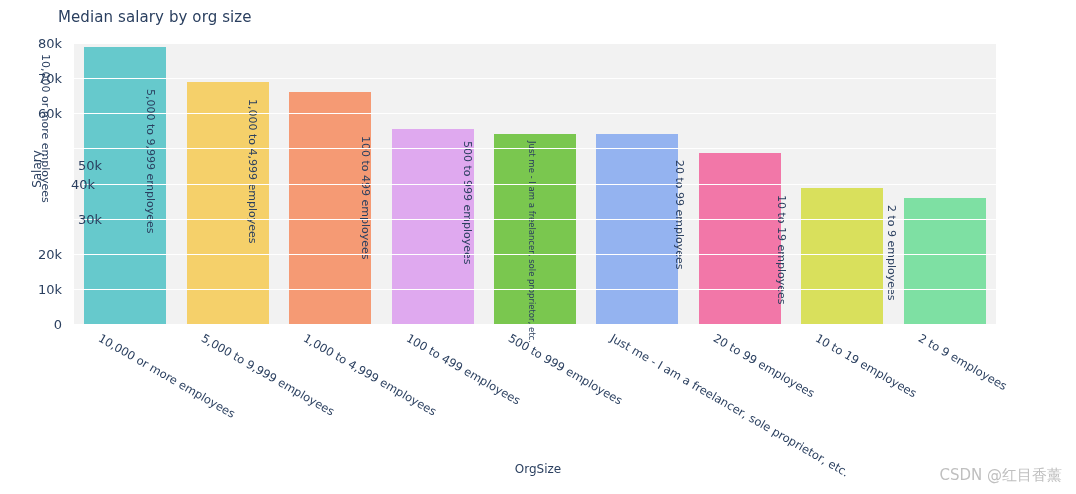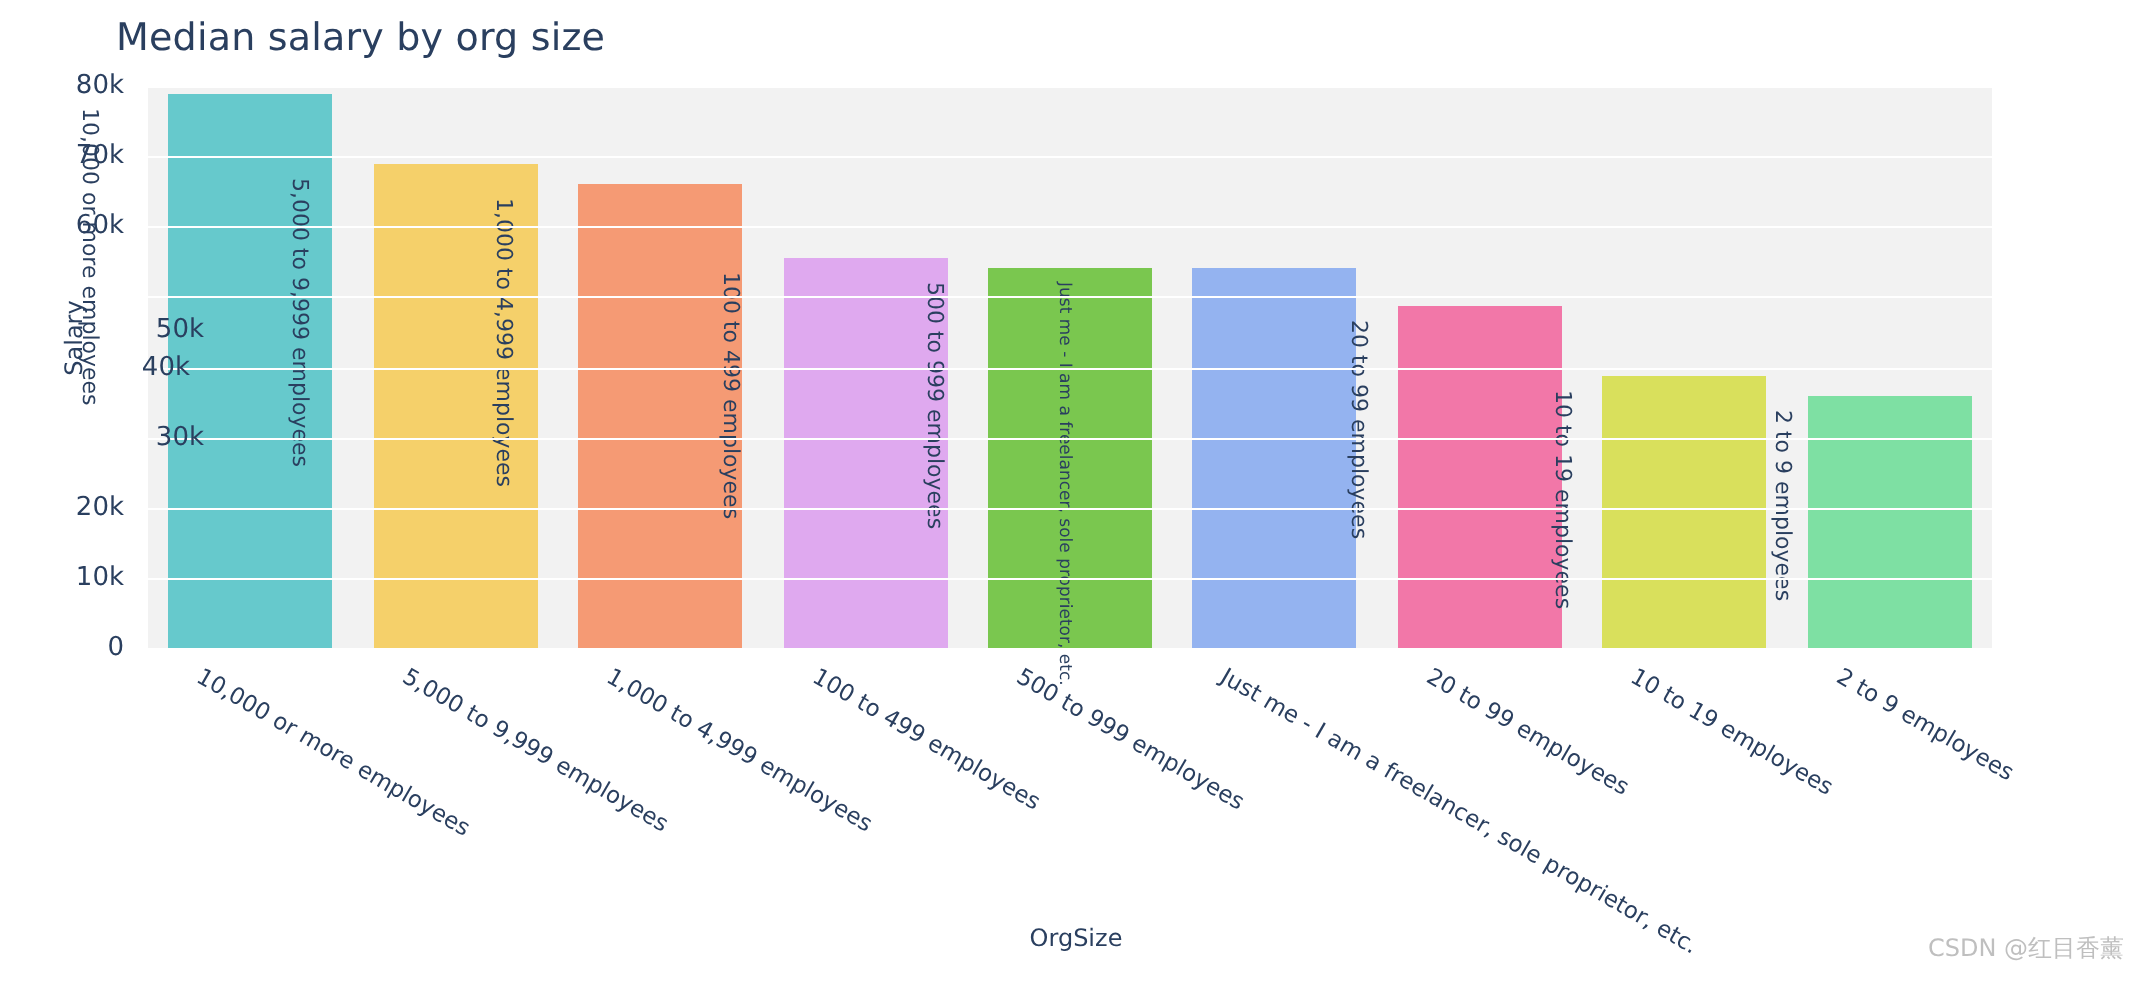--- a/index.html
+++ b/index.html
@@ -14,21 +14,21 @@
     overflow: hidden;
     font-family: "DejaVu Sans", "Liberation Sans", sans-serif;
     color: #2a3f5f;
   }
 
   
   .chart-title {
     position: absolute;
     left: 58px;
     top: 8px;
-    font-size: 19px;
+    font-size: 15px;
     font-weight: 400;
     color: #2a3f5f;
     letter-spacing: 0.1px;
     white-space: nowrap;
   }
 
   
   .plot-area {
     position: absolute;
     left: 74px;
@@ -114,21 +114,21 @@
     text-align: center;
     font-size: 12px;
     color: #2a3f5f;
   }
 
   
   .watermark {
     position: absolute;
     right: 14px;
     top: 466px;
-    font-size: 12px;
+    font-size: 15px;
     color: #bfbfbf;
     white-space: nowrap;
   }
 </style>
 </head>
 <body>
 
 <div class="chart-title">Median salary by org size</div>
 
 <div class="plot-area">

